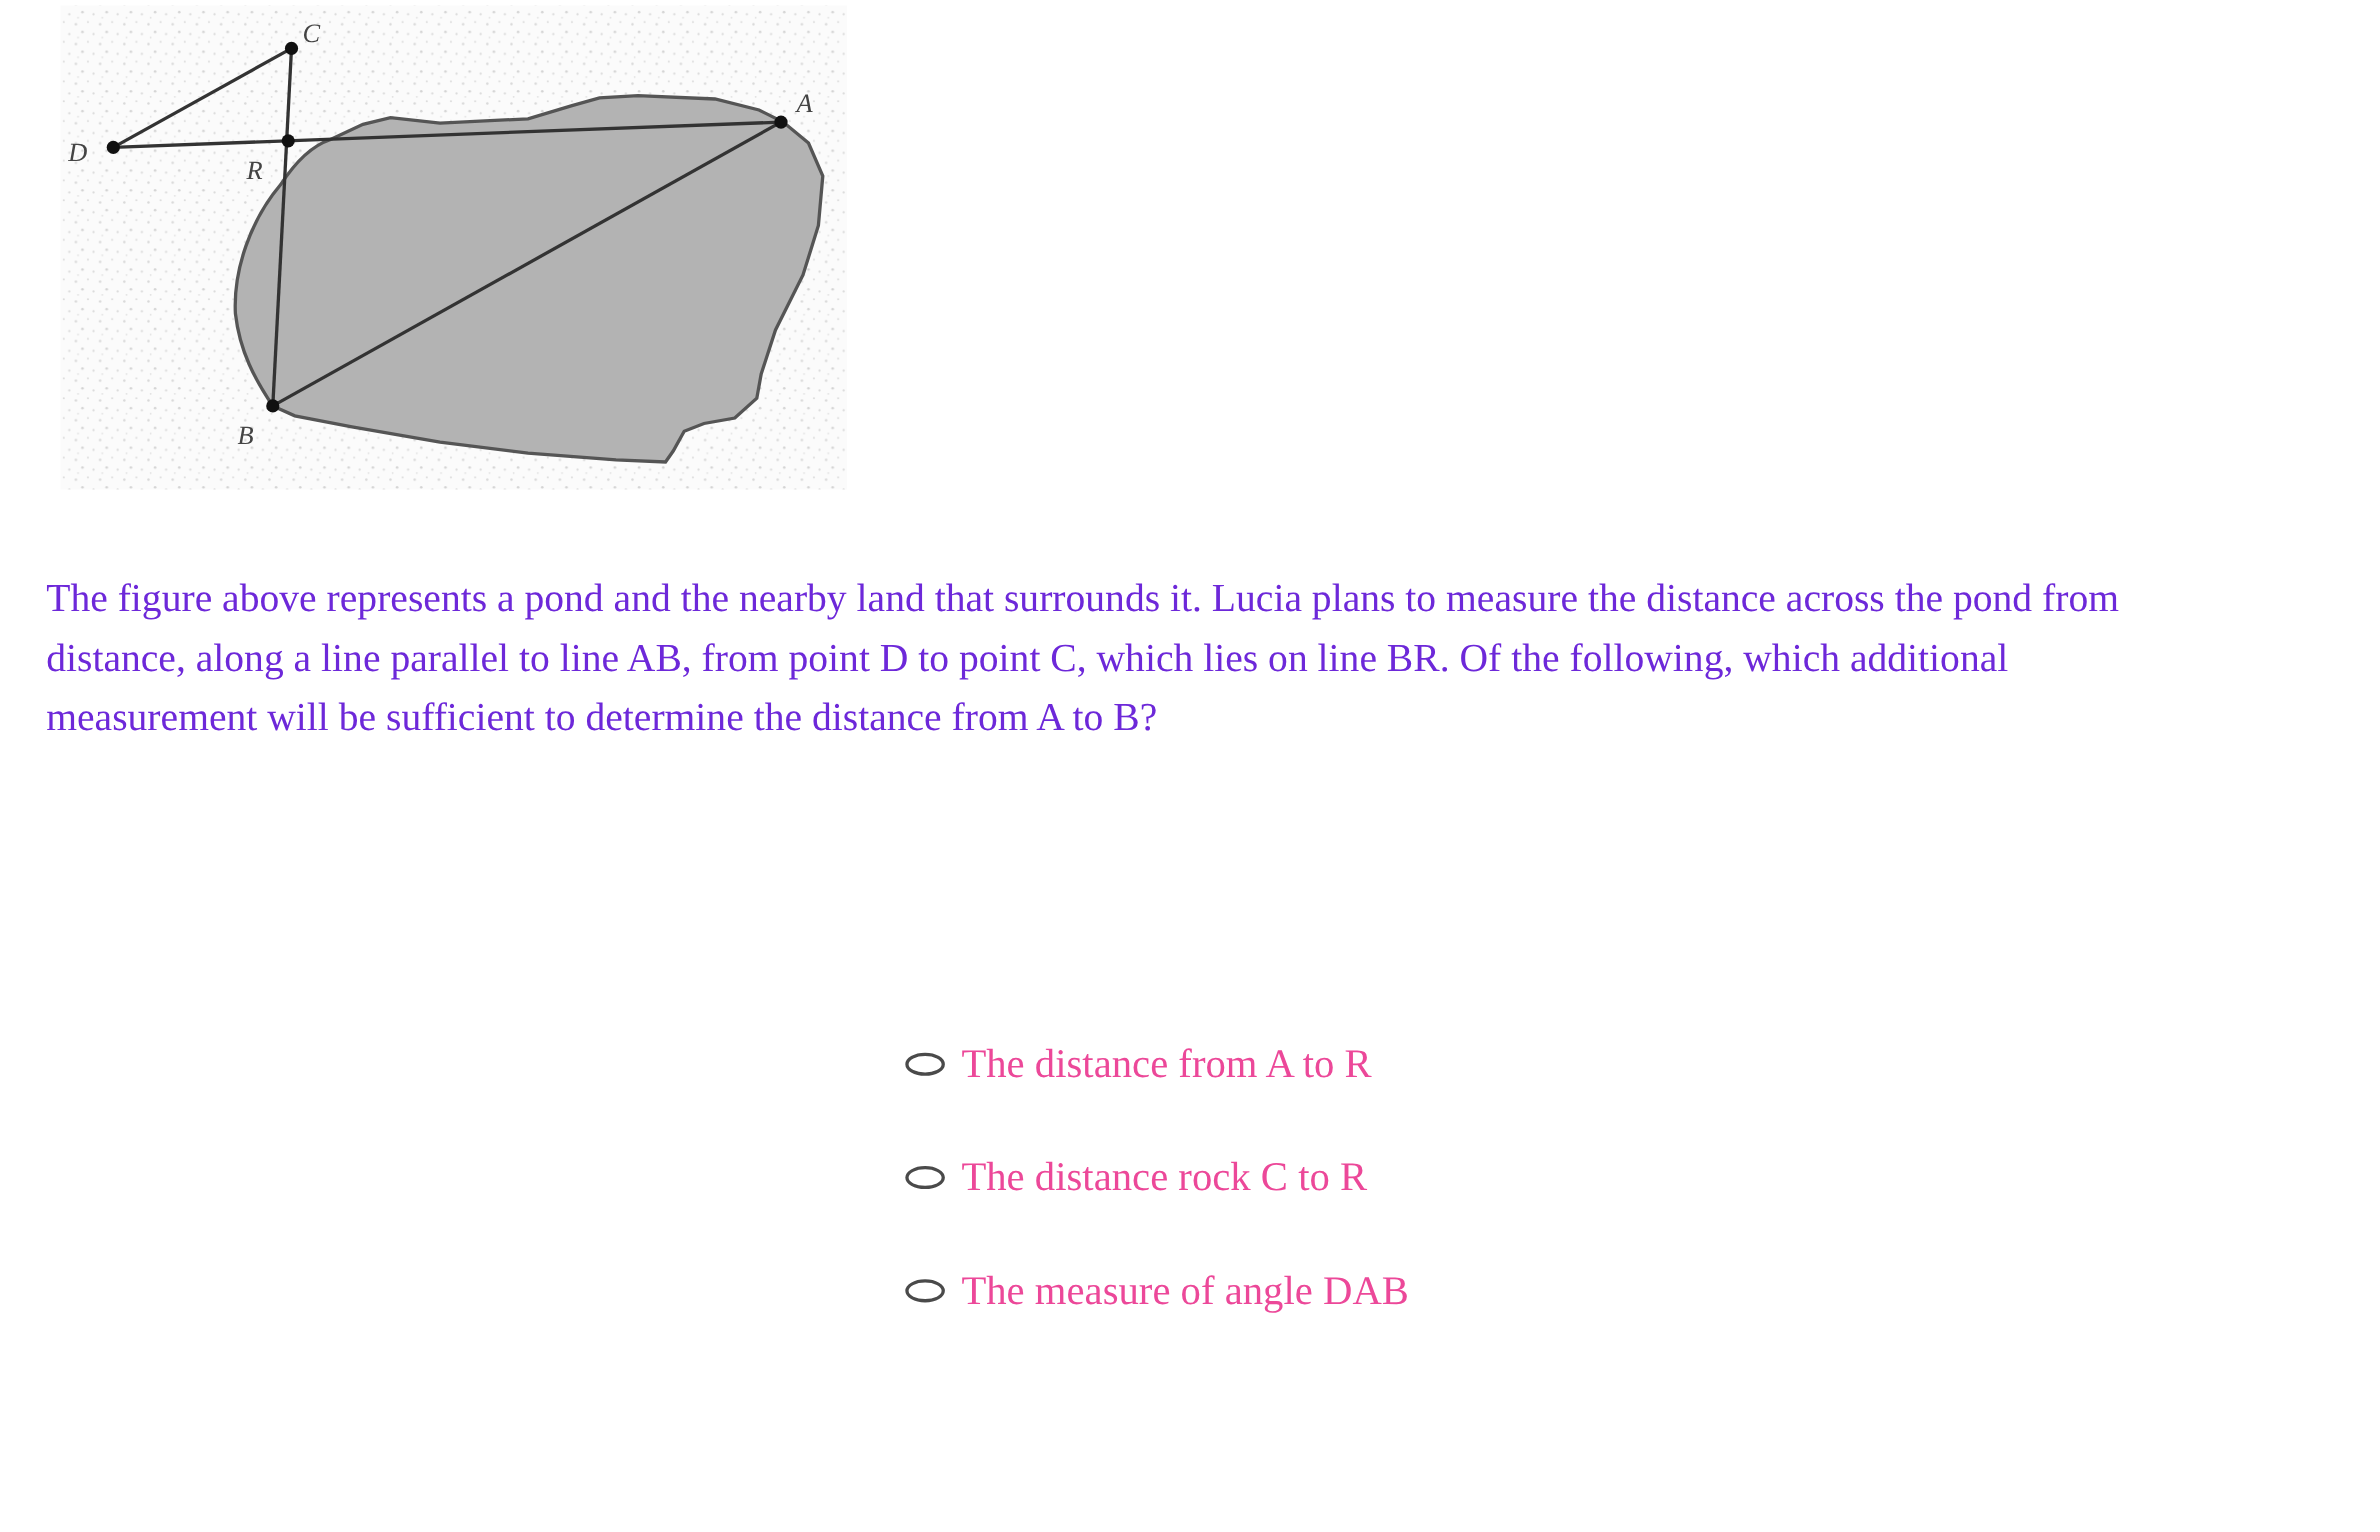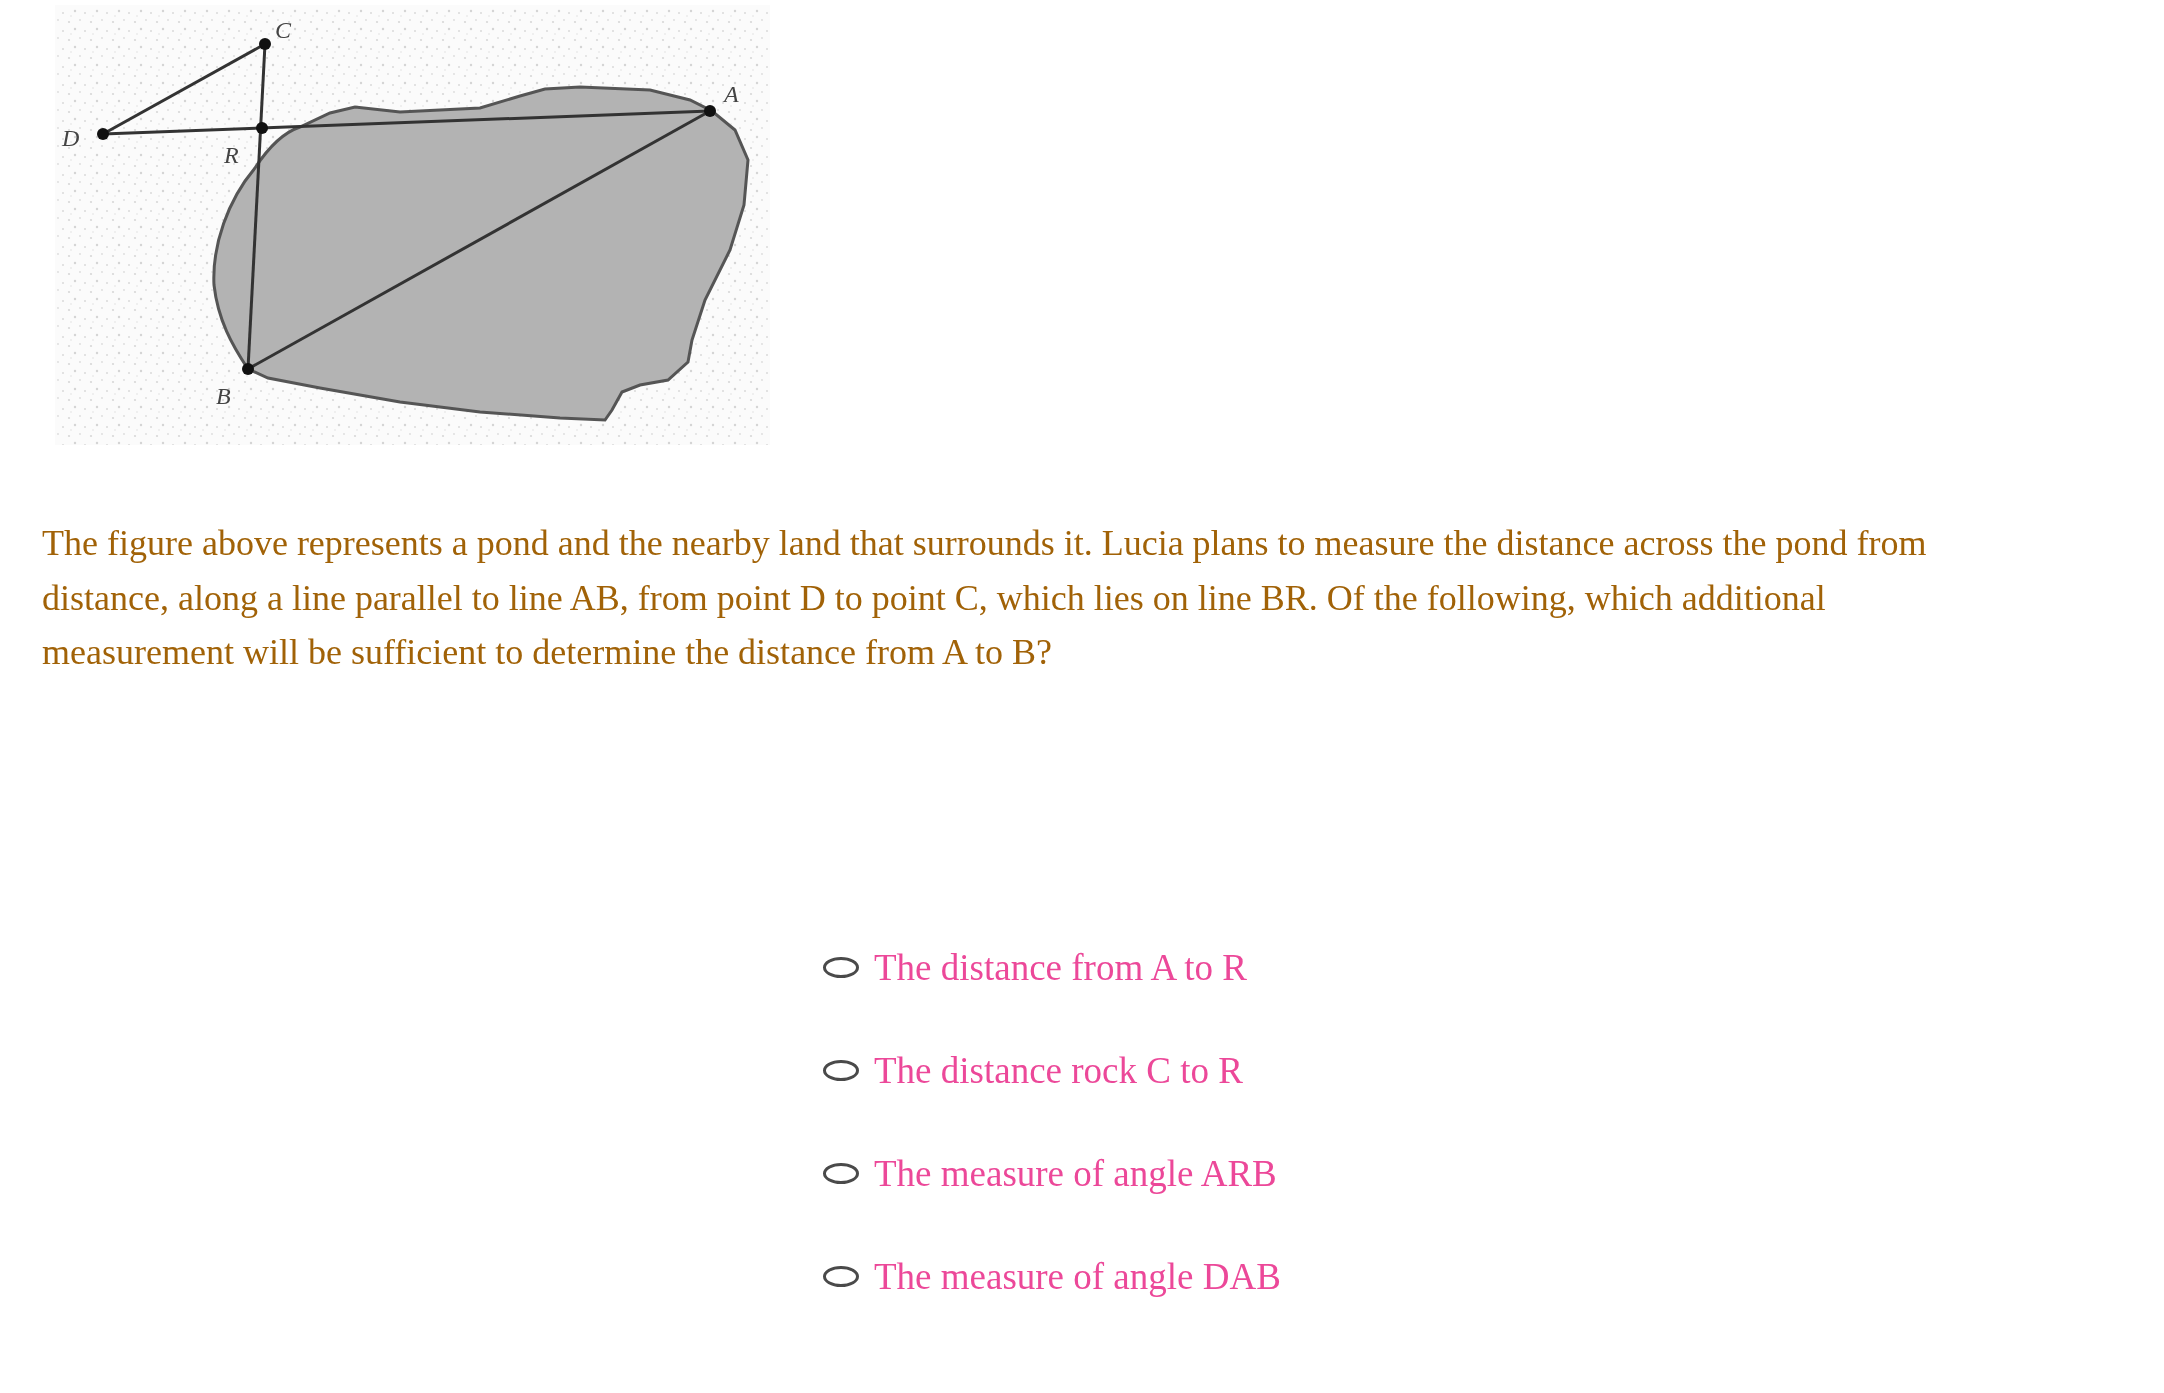--- a/index.html
+++ b/index.html
@@ -31,21 +31,21 @@
       font-size: 24px;
       fill: #444444;
     }
     .question {
       position: absolute;
       left: 42px;
       top: 516px;
       width: 2100px;
       font-size: 36px;
       line-height: 54.5px;
-      color: #a16207;
+      color: #6d28d9;
     }
     .question .line {
       display: block;
       white-space: nowrap;
     }
     .options {
       position: absolute;
       left: 823px;
       top: 916px;
       width: 900px;
@@ -136,22 +136,16 @@
   </div>
   <div class="option">
     <div class="option-row">
       <span class="radio"></span>
       <span class="option-label">The distance rock C to R</span>
     </div>
   </div>
   <div class="option">
     <div class="option-row">
       <span class="radio"></span>
-      <span class="option-label">The measure of angle ARB</span>
-    </div>
-  </div>
-  <div class="option">
-    <div class="option-row">
-      <span class="radio"></span>
       <span class="option-label">The measure of angle DAB</span>
     </div>
   </div>
 </div>
 
 </body></html>

